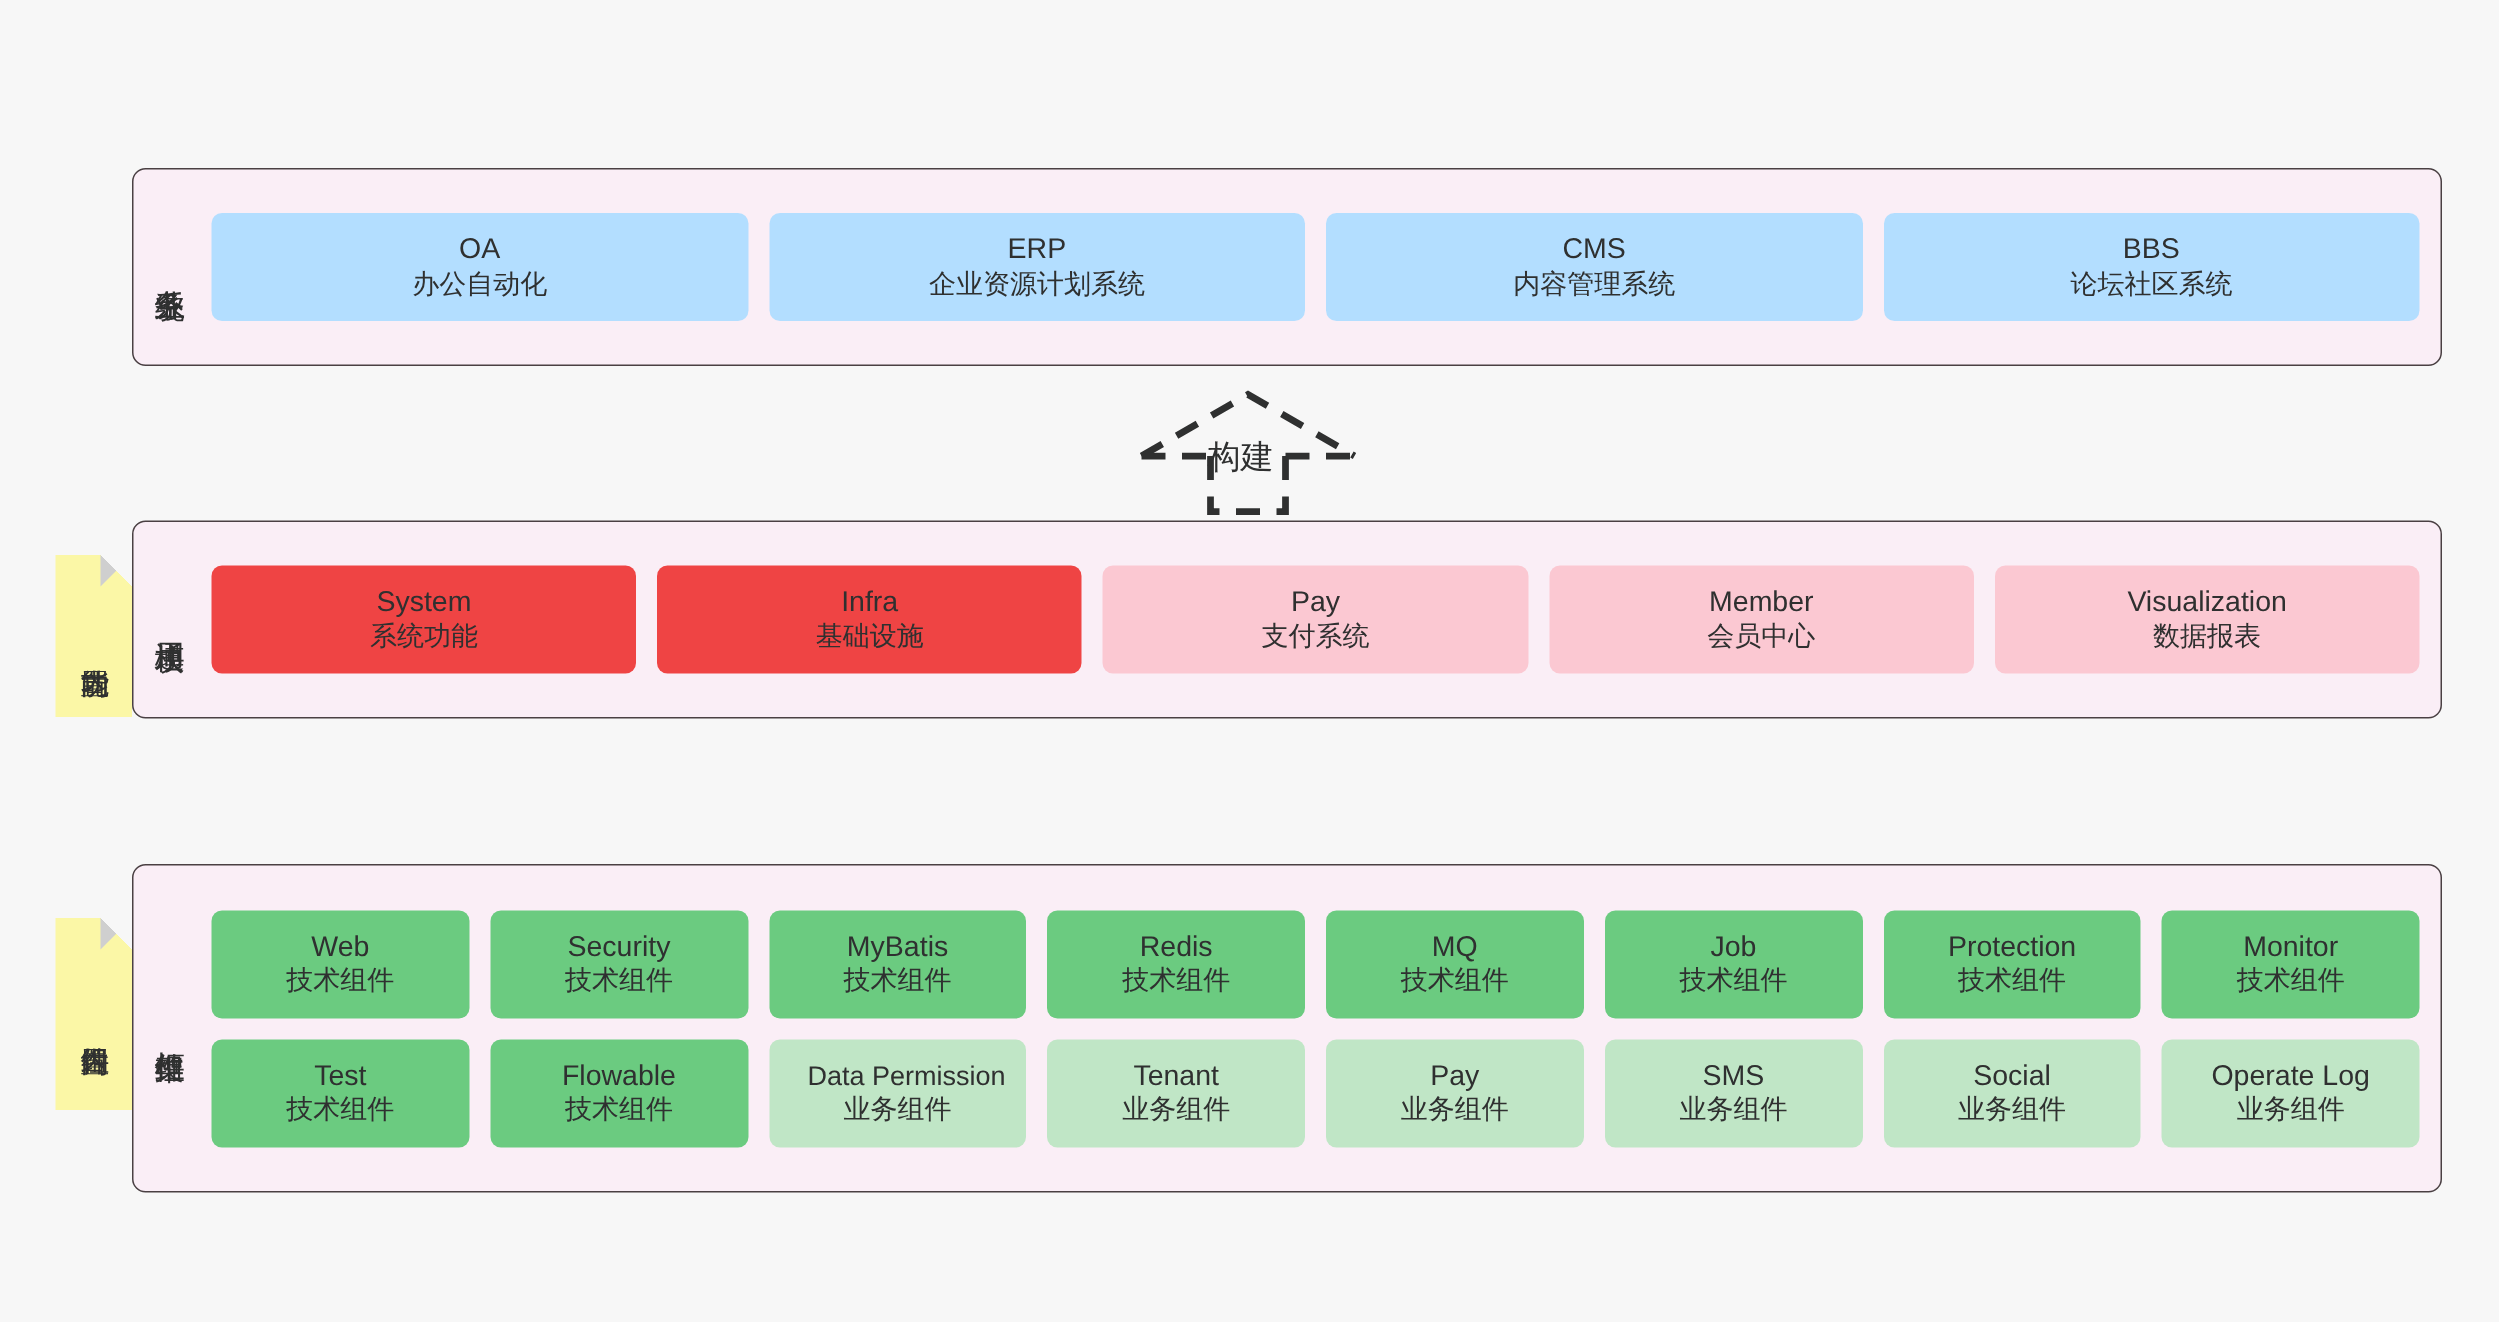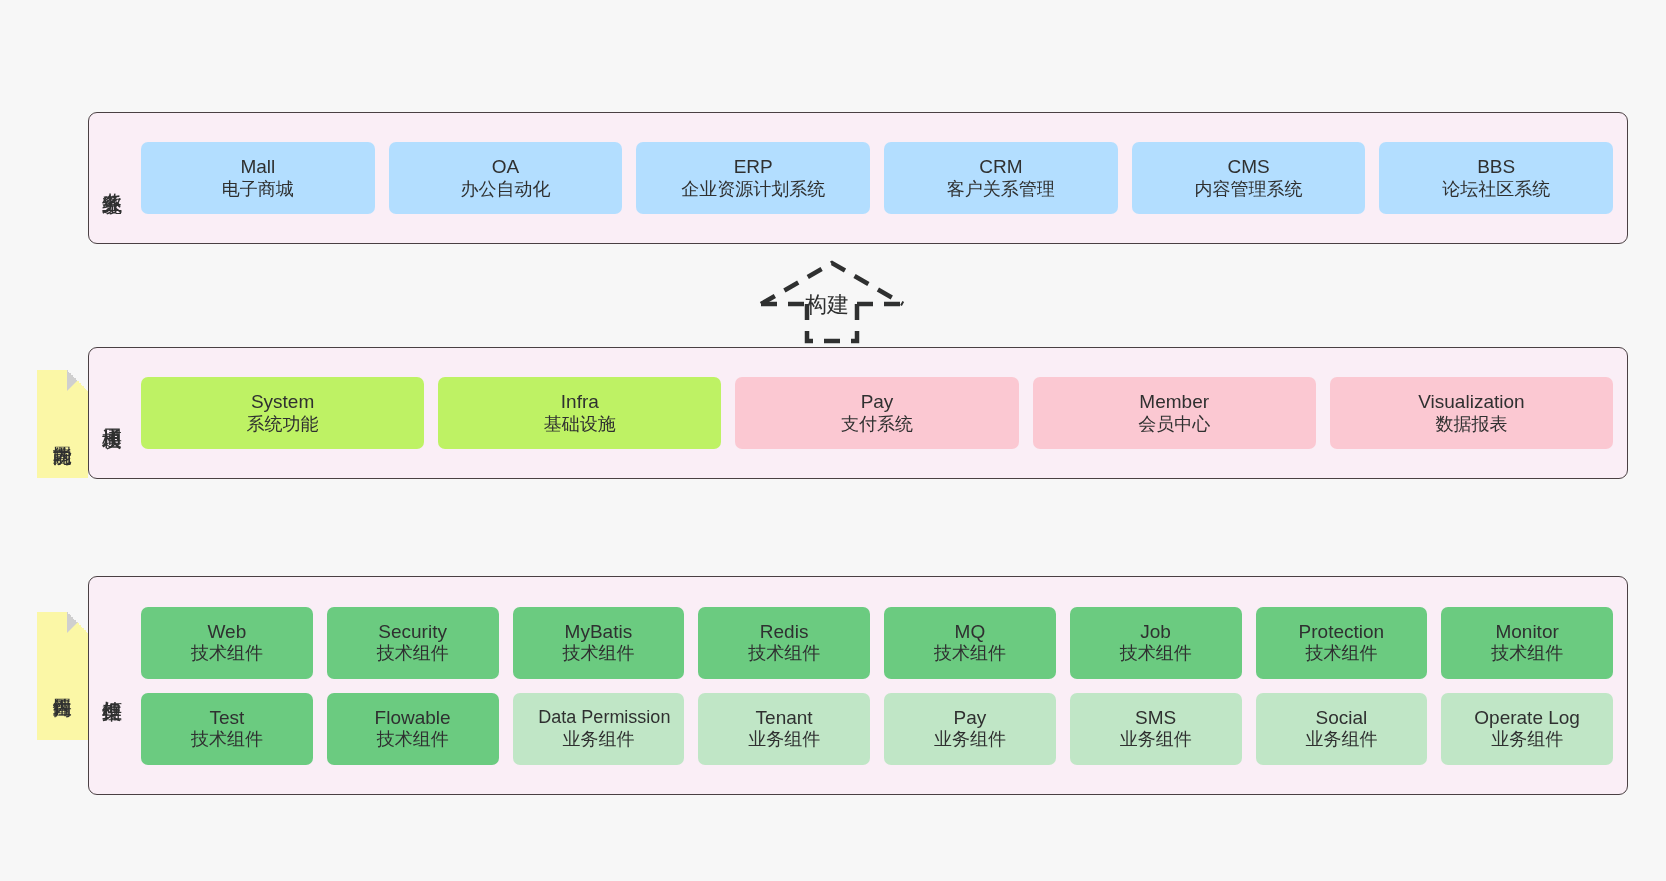--- a/index.html
+++ b/index.html
@@ -63,21 +63,21 @@
     box-sizing:border-box;
     padding:6px 8px;
     line-height:1.22;
   }
   .cell .en{font-size:19px;}
   .cell .cn{font-size:18px;}
   .cell.three .en{font-size:18px;margin-left:12px;}
 
   
   .blue{background:#b3deff;}
-  .red-strong{background:#bef264;}
+  .red-strong{background:#ef4444;}
   .pink-soft{background:#fbc8d2;}
   .green-strong{background:#6bcb80;}
   .green-soft{background:#c0e6c6;}
 
   
   #layer-business{left:88px;top:112px;width:1540px;height:132px;}
   #layer-business .cell{height:72px;}
   #layer-modules{left:88px;top:347px;width:1540px;height:132px;}
   #layer-modules .cell{height:72px;}
   #layer-framework{left:88px;top:576px;width:1540px;height:219px;}
@@ -134,34 +134,26 @@
 </head>
 <body>
 
 <div id="stage">
 
   <div class="layer" id="layer-business">
     <div class="layer-title">业务系统</div>
     <div class="layer-body">
       <div class="row">
         <div class="cell blue">
-          <span class="en">Mall</span>
-          <span class="cn">电子商城</span>
-        </div>
-        <div class="cell blue">
           <span class="en">OA</span>
           <span class="cn">办公自动化</span>
         </div>
         <div class="cell blue">
           <span class="en">ERP</span>
           <span class="cn">企业资源计划系统</span>
-        </div>
-        <div class="cell blue">
-          <span class="en">CRM</span>
-          <span class="cn">客户关系管理</span>
         </div>
         <div class="cell blue">
           <span class="en">CMS</span>
           <span class="cn">内容管理系统</span>
         </div>
         <div class="cell blue">
           <span class="en">BBS</span>
           <span class="cn">论坛社区系统</span>
         </div>
       </div>

